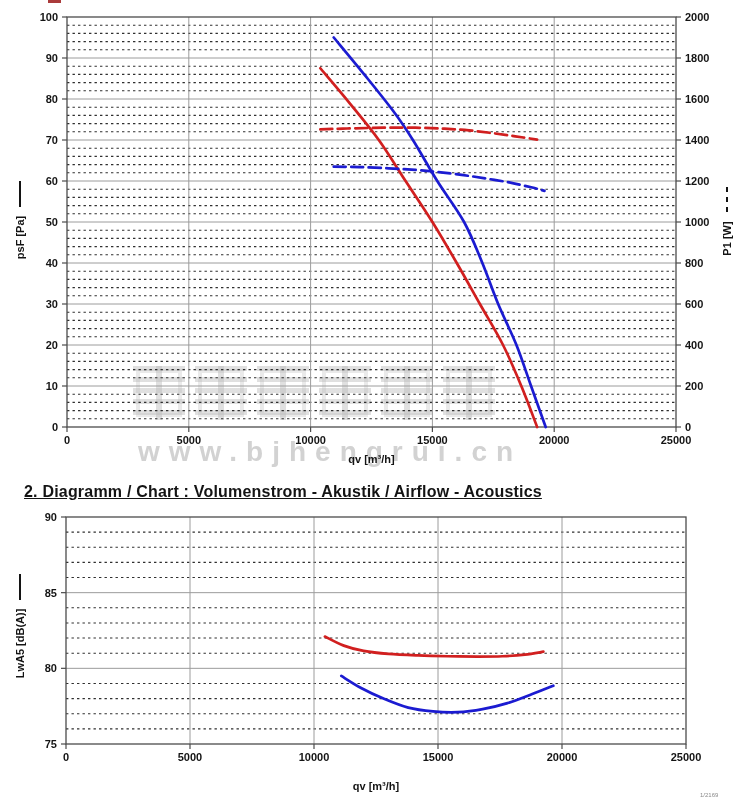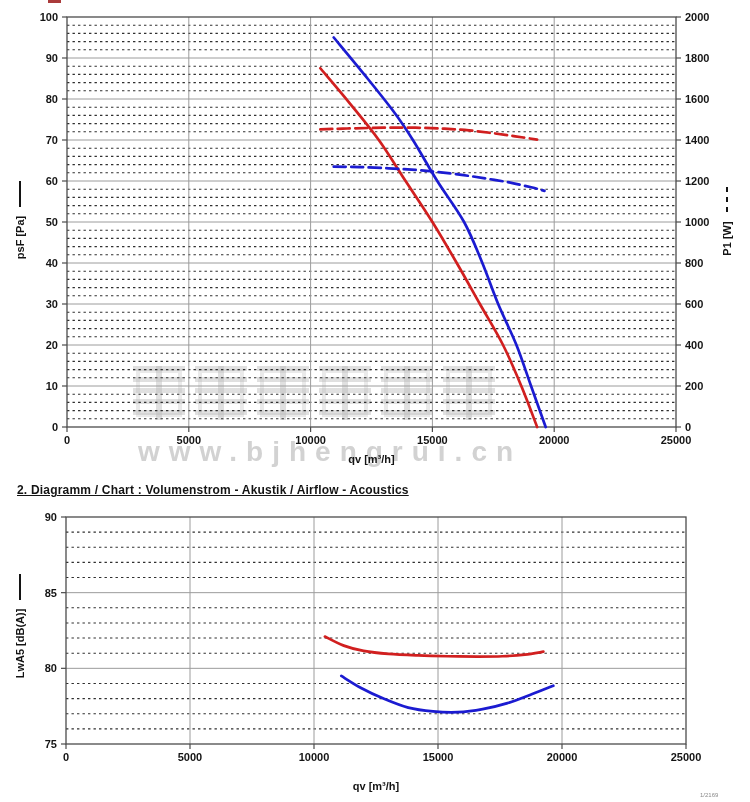--- a/index.html
+++ b/index.html
@@ -6,21 +6,21 @@
   body{width:750px;height:802px;position:relative;overflow:hidden;
        font-family:"Liberation Sans",sans-serif;color:#141414;}
   .abs{position:absolute;}
   svg{position:absolute;left:0;z-index:1;}
   svg text{font-family:"Liberation Sans",sans-serif;font-size:11px;font-weight:bold;fill:#141414;}
   .vlabel{position:absolute;z-index:2;display:flex;align-items:center;justify-content:center;gap:9px;
           transform:rotate(-90deg);white-space:nowrap;font-size:11px;font-weight:bold;}
   .sym-solid{display:inline-block;width:26px;height:0;border-top:2px solid #141414;}
   .sym-dash{display:inline-block;width:28px;height:2px;
             background:repeating-linear-gradient(90deg,#141414 0 5px,transparent 5px 10px);}
-  .section-title{position:absolute;left:17px;top:483px;z-index:2;font-size:12px;font-weight:bold;
+  .section-title{position:absolute;left:24px;top:483px;z-index:2;font-size:16px;font-weight:bold;
                  text-decoration:underline;letter-spacing:.2px;}
   .watermark{position:absolute;z-index:0;}
   .wm-glyphs{left:133px;top:366px;display:flex;gap:10px;}
   .wm-g{position:relative;width:52px;height:54px;
         background:repeating-linear-gradient(180deg,rgba(187,187,187,.45) 0 5px,rgba(255,255,255,0) 5px 11px);}
   .wm-g::before{content:"";position:absolute;left:23px;top:0;width:6px;height:100%;background:rgba(187,187,187,.45);}
   .wm-g::after{content:"";position:absolute;left:3px;top:3px;right:3px;bottom:3px;border:4px solid rgba(187,187,187,.30);}
   .wm-url{left:138px;top:436px;font-size:28px;letter-spacing:9px;color:#d2d2d2;font-weight:bold;}
   .footer-code{position:absolute;left:700px;top:792px;z-index:2;font-size:6px;color:#8a8a8a;}
   .crop-frag{position:absolute;left:48px;top:0;width:13px;height:3px;background:#aa3b3b;z-index:2;}

